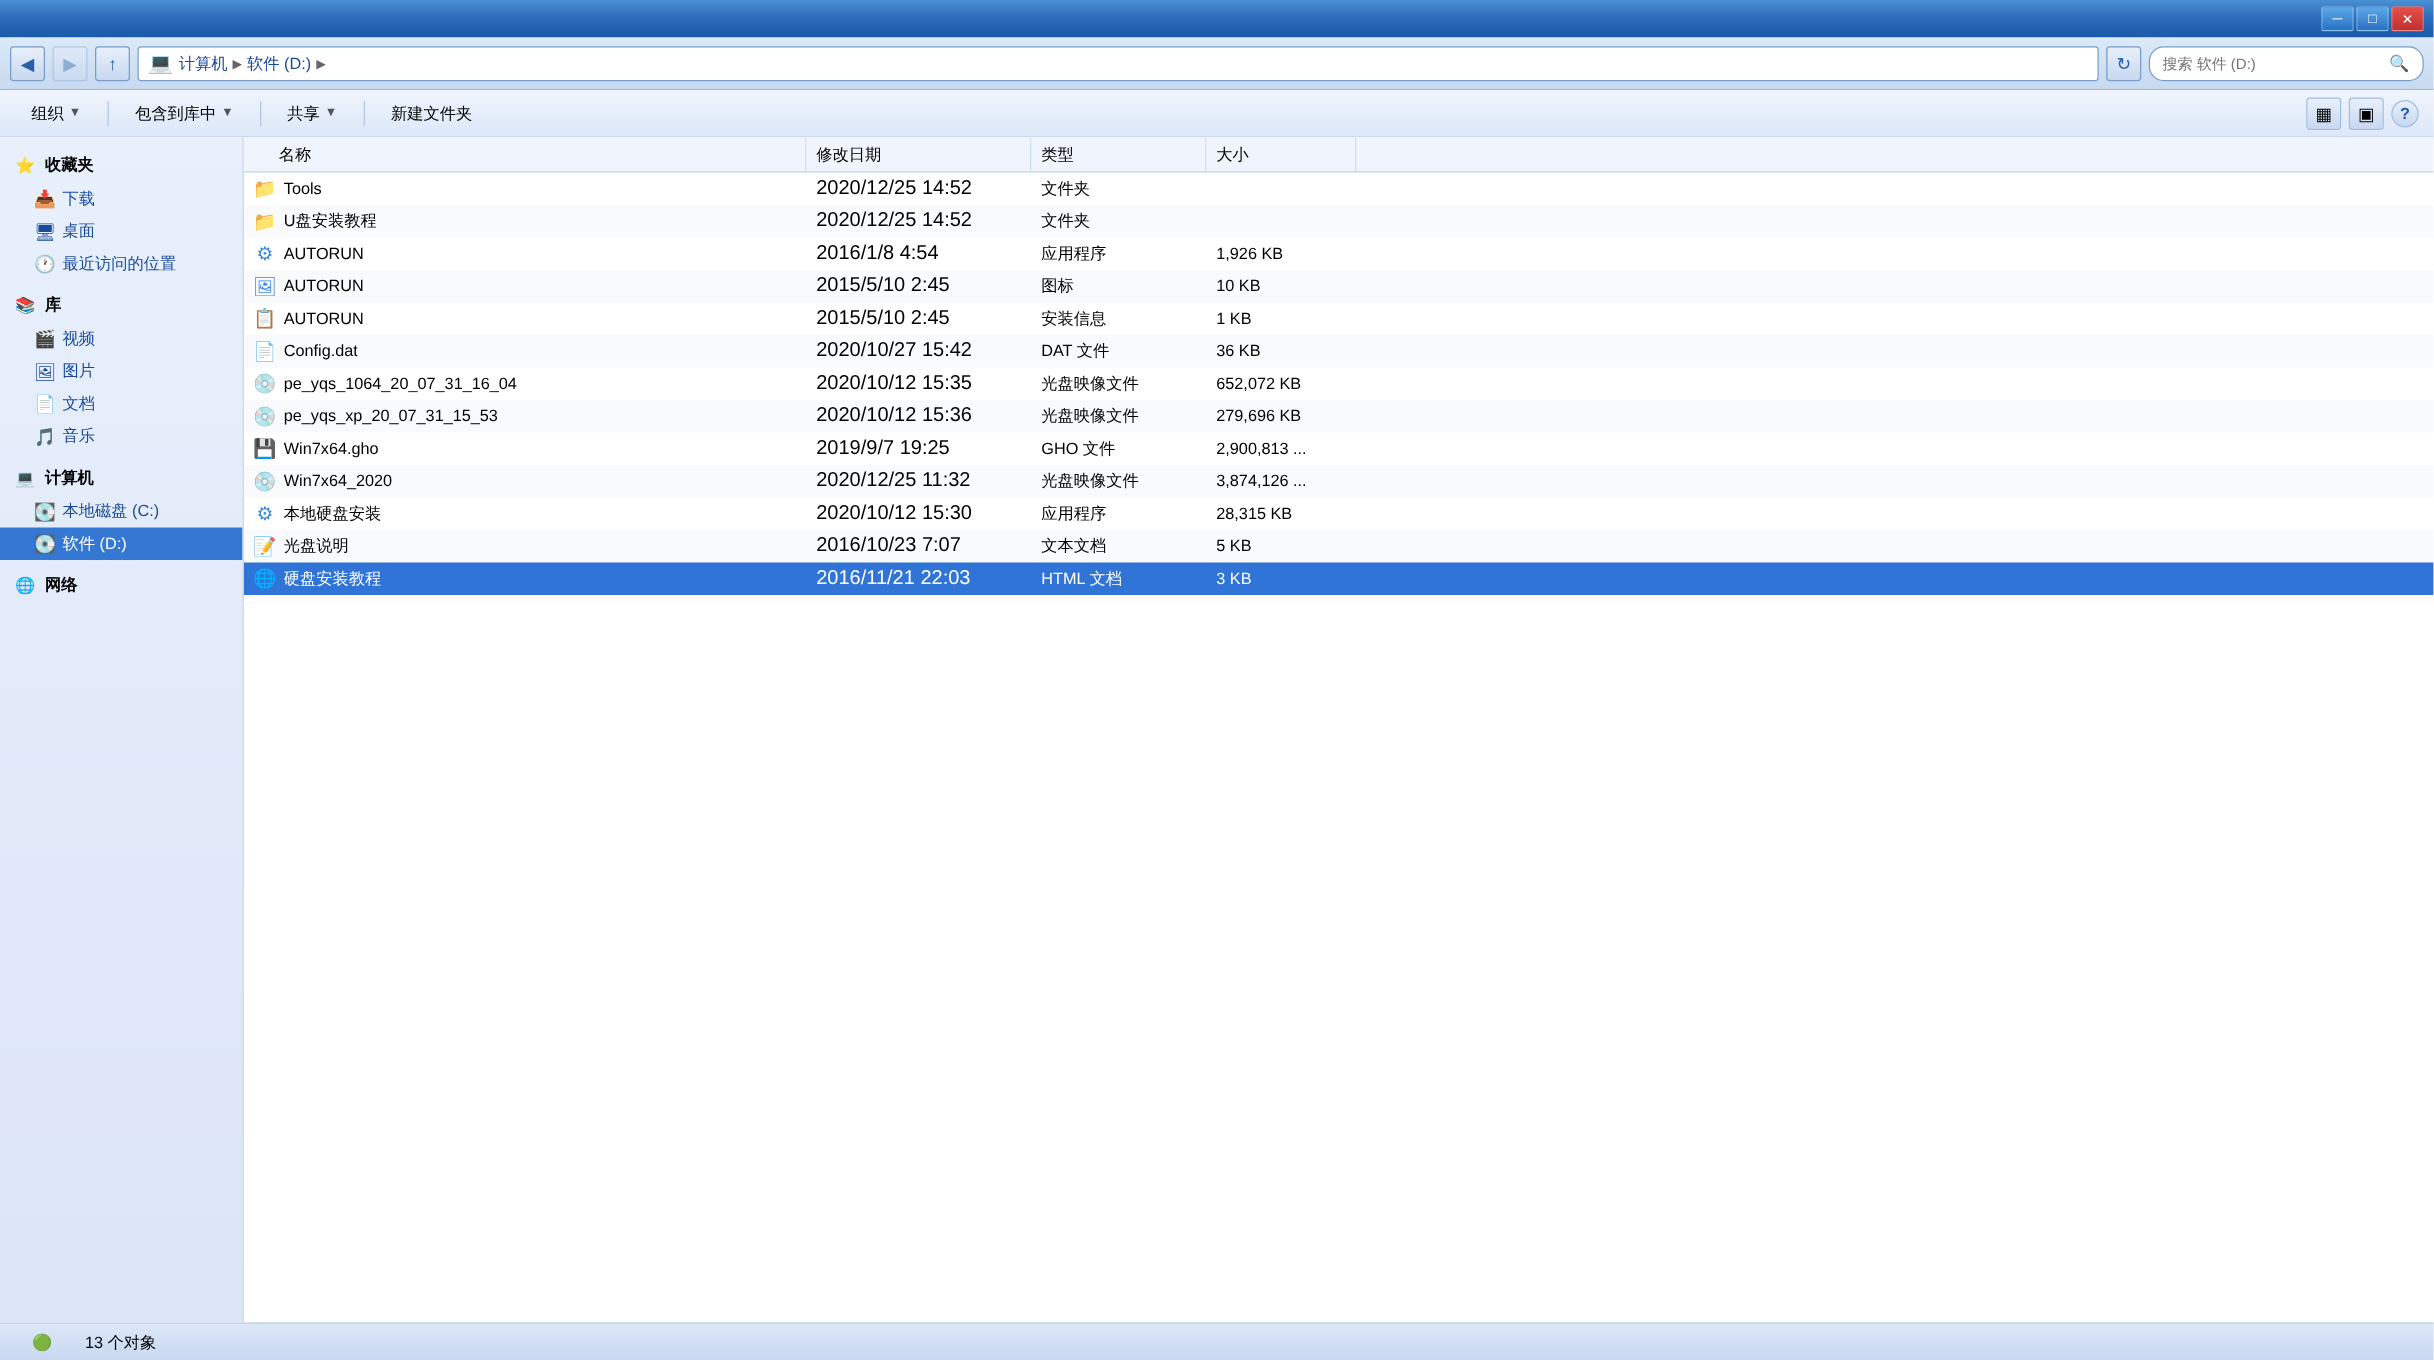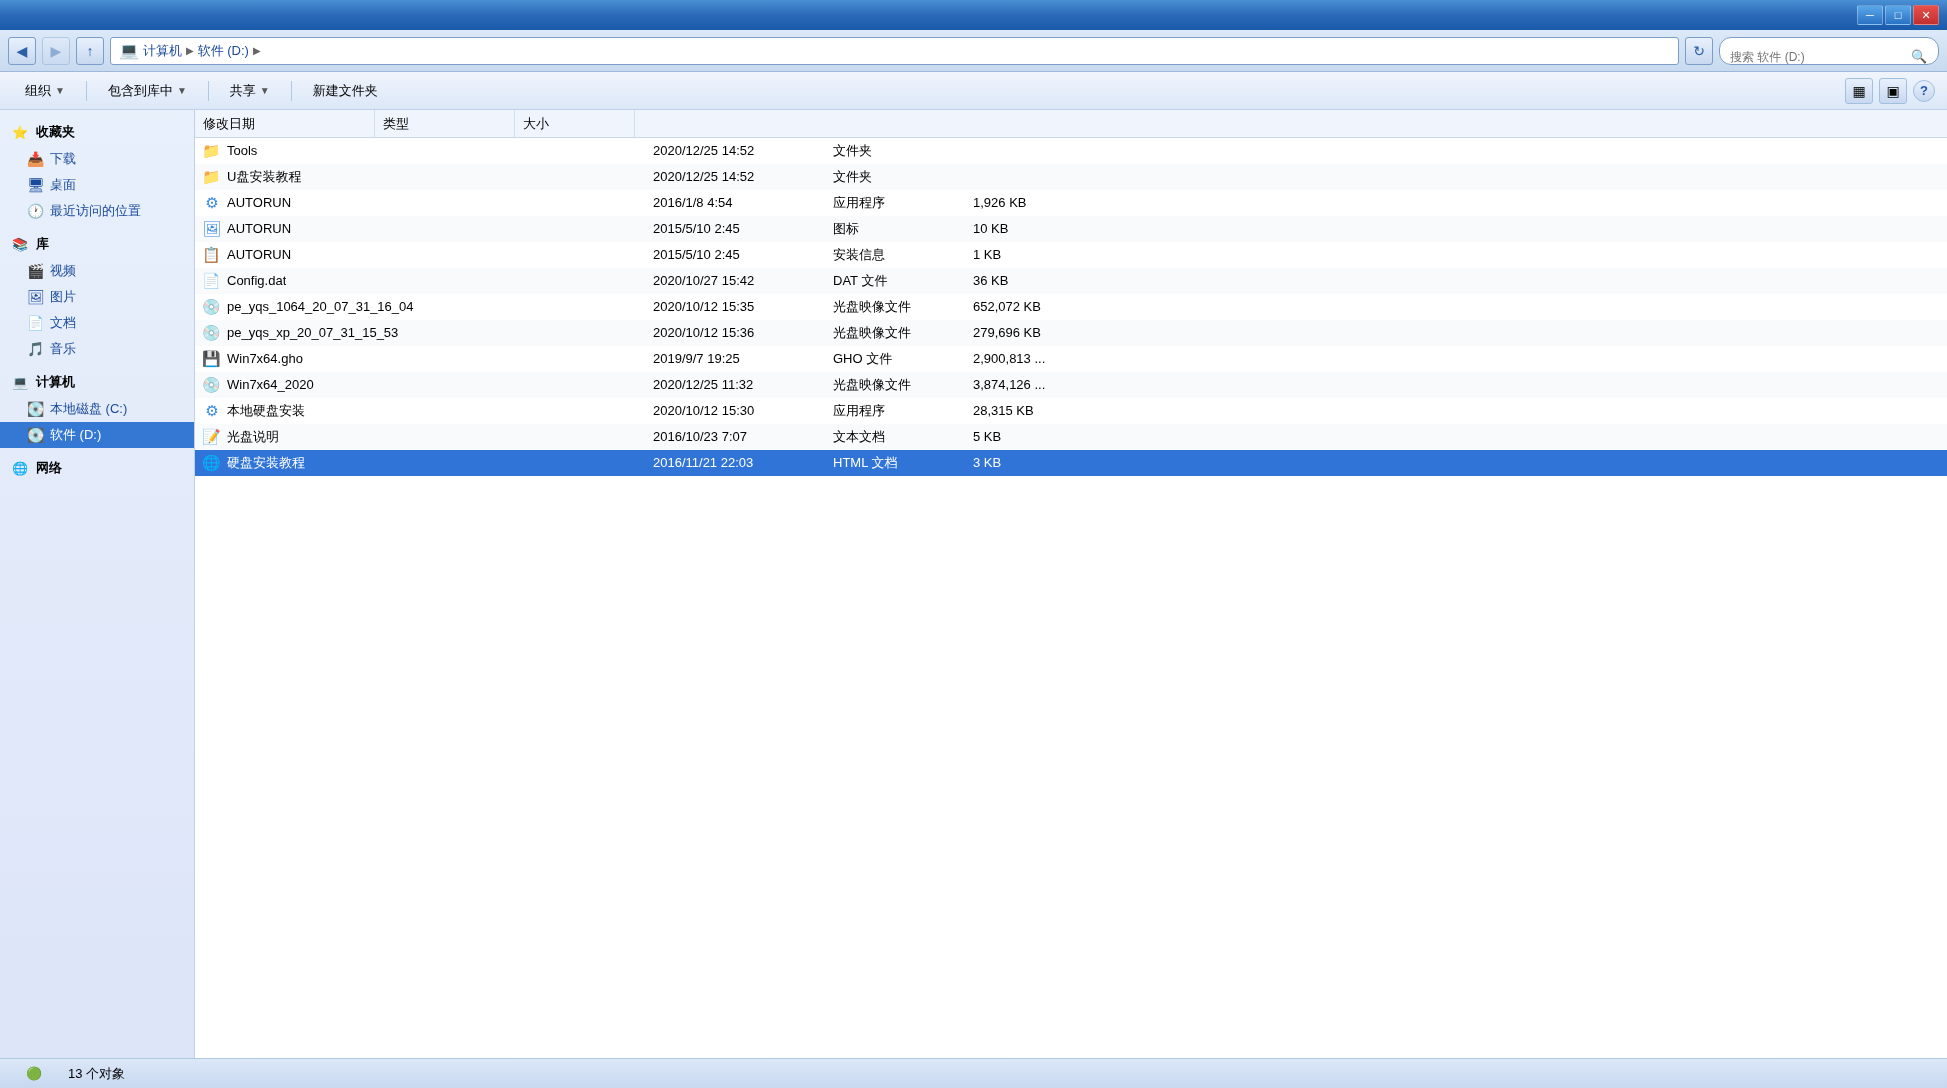--- a/index.html
+++ b/index.html
@@ -99,21 +99,21 @@
       font-size: 14px;
       color: #2a60a8;
     }
     .search-bar {
       width: 220px;
       height: 28px;
       border: 1px solid #7a9ec8;
       border-radius: 12px;
       background: #fff;
       display: flex;
-      align-items: flex-end;
+      align-items: center;
       padding: 0 10px;
       gap: 6px;
     }
     .search-input {
       flex: 1;
       border: none;
       outline: none;
       font-size: 12px;
       color: #999;
       background: transparent;
@@ -275,21 +275,21 @@
 
     .file-name-cell {
       width: 450px;
       padding: 0 8px 0 8px;
       display: flex;
       align-items: center;
       gap: 6px;
       overflow: hidden;
       white-space: nowrap;
     }
-    .file-modified-cell { width: 180px; padding: 0 8px; font-size: 13px; }
+    .file-modified-cell { width: 180px; padding: 0 8px; font-size: 16px; }
     .file-type-cell { width: 140px; padding: 0 8px; font-size: 13px; }
     .file-size-cell { width: 120px; padding: 0 8px; font-size: 13px; text-align: left; }
     .file-icon {
       width: 18px;
       height: 18px;
       display: inline-flex;
       align-items: center;
       justify-content: center;
       font-size: 15px;
       flex-shrink: 0;
@@ -451,20 +451,23 @@
       <div class="sidebar-section-header">
         <span class="section-icon">🌐</span>
         <span>网络</span>
       </div>
     </div>
   </div>
 
   <div class="file-area">
 
     <div class="column-header">
+      <div class="col-header-item col-name">
+        <span>名称</span>
+      </div>
       <div class="col-header-item col-modified">
         <span>修改日期</span>
       </div>
       <div class="col-header-item col-type">
         <span>类型</span>
       </div>
       <div class="col-header-item col-size">
         <span>大小</span>
       </div>
     </div>

